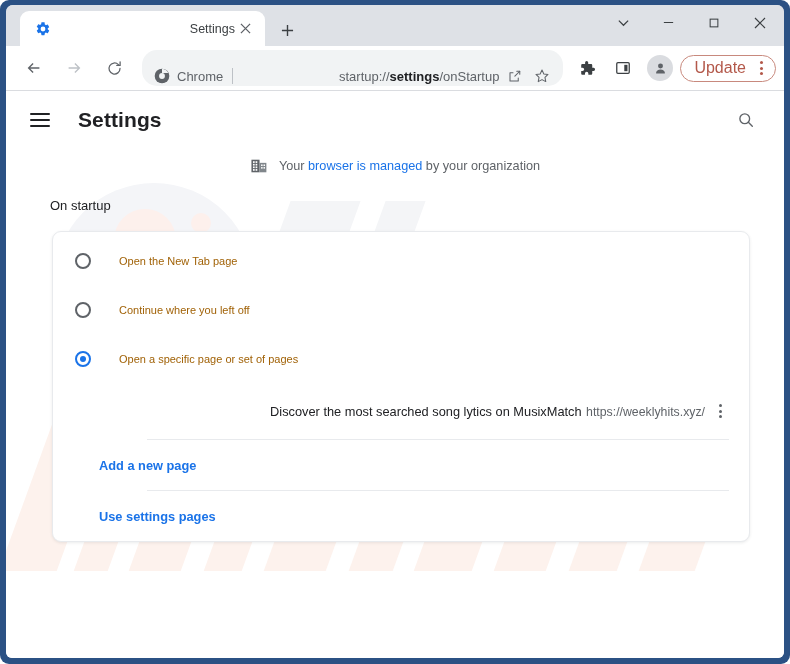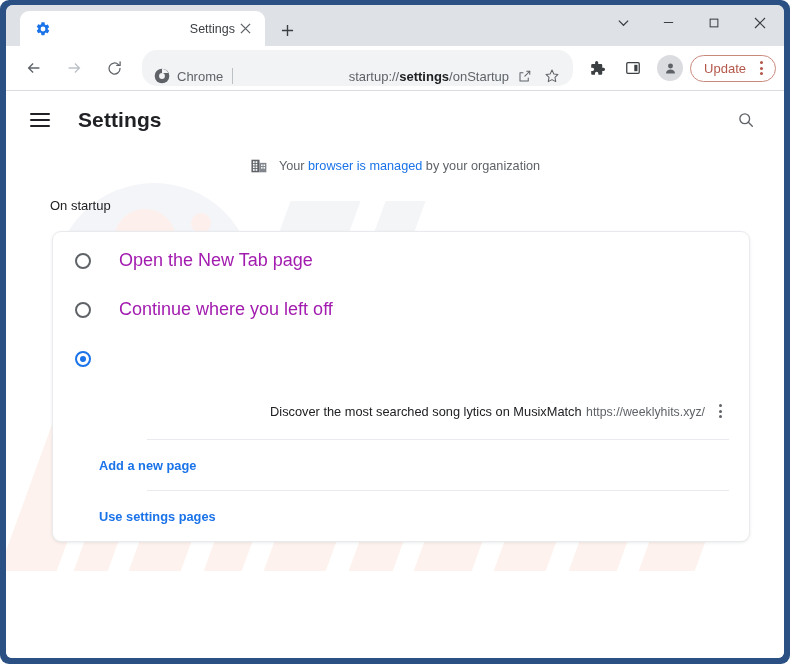--- a/index.html
+++ b/index.html
@@ -203,21 +203,21 @@
     height: 27px;
     border: 1px solid #c8897d;
     border-radius: 14px;
     display: flex;
     align-items: center;
     padding: 0 4px 0 13px;
     flex: 0 0 auto;
     margin-left: 2px;
   }
   .update-label {
-    font-size: 13px;
+    font-size: 16px;
     color: #b3584a;
     white-space: nowrap;
   }
   .update-menu {
     width: 20px; height: 22px;
     display: flex; align-items: center; justify-content: center;
     margin-left: 5px;
     color: #b3584a;
   }
 
@@ -378,22 +378,22 @@
   .radio.checked::after {
     content: "";
     position: absolute;
     left: 3px; top: 3px;
     width: 6px; height: 6px;
     border-radius: 50%;
     background: #1a73e8;
   }
 
   .radio-label {
-    font-size: 18px;
-    color: #a21caf;
+    font-size: 11px;
+    color: #a16207;
     margin-left: 28px;
   }
 
   .page-entry {
     display: flex;
     align-items: center;
     padding: 13px 14px 13px 94px;
     min-height: 56px;
   }
 
@@ -653,20 +653,21 @@
             <span class="radio-label">Open the New Tab page</span>
           </div>
 
           <div class="radio-row">
             <span class="radio"></span>
             <span class="radio-label">Continue where you left off</span>
           </div>
 
           <div class="radio-row">
             <span class="radio checked"></span>
+            <span class="radio-label">Open a specific page or set of pages</span>
           </div>
 
           <div class="page-entry">
             <span class="page-entry-texts">
               <span class="page-entry-title">Discover the most searched song lytics on MusixMatch</span>
               <span class="page-entry-url">https://weeklyhits.xyz/</span>
             </span>
             <span class="entry-menu">
               <span class="dots">
                   <i></i>

